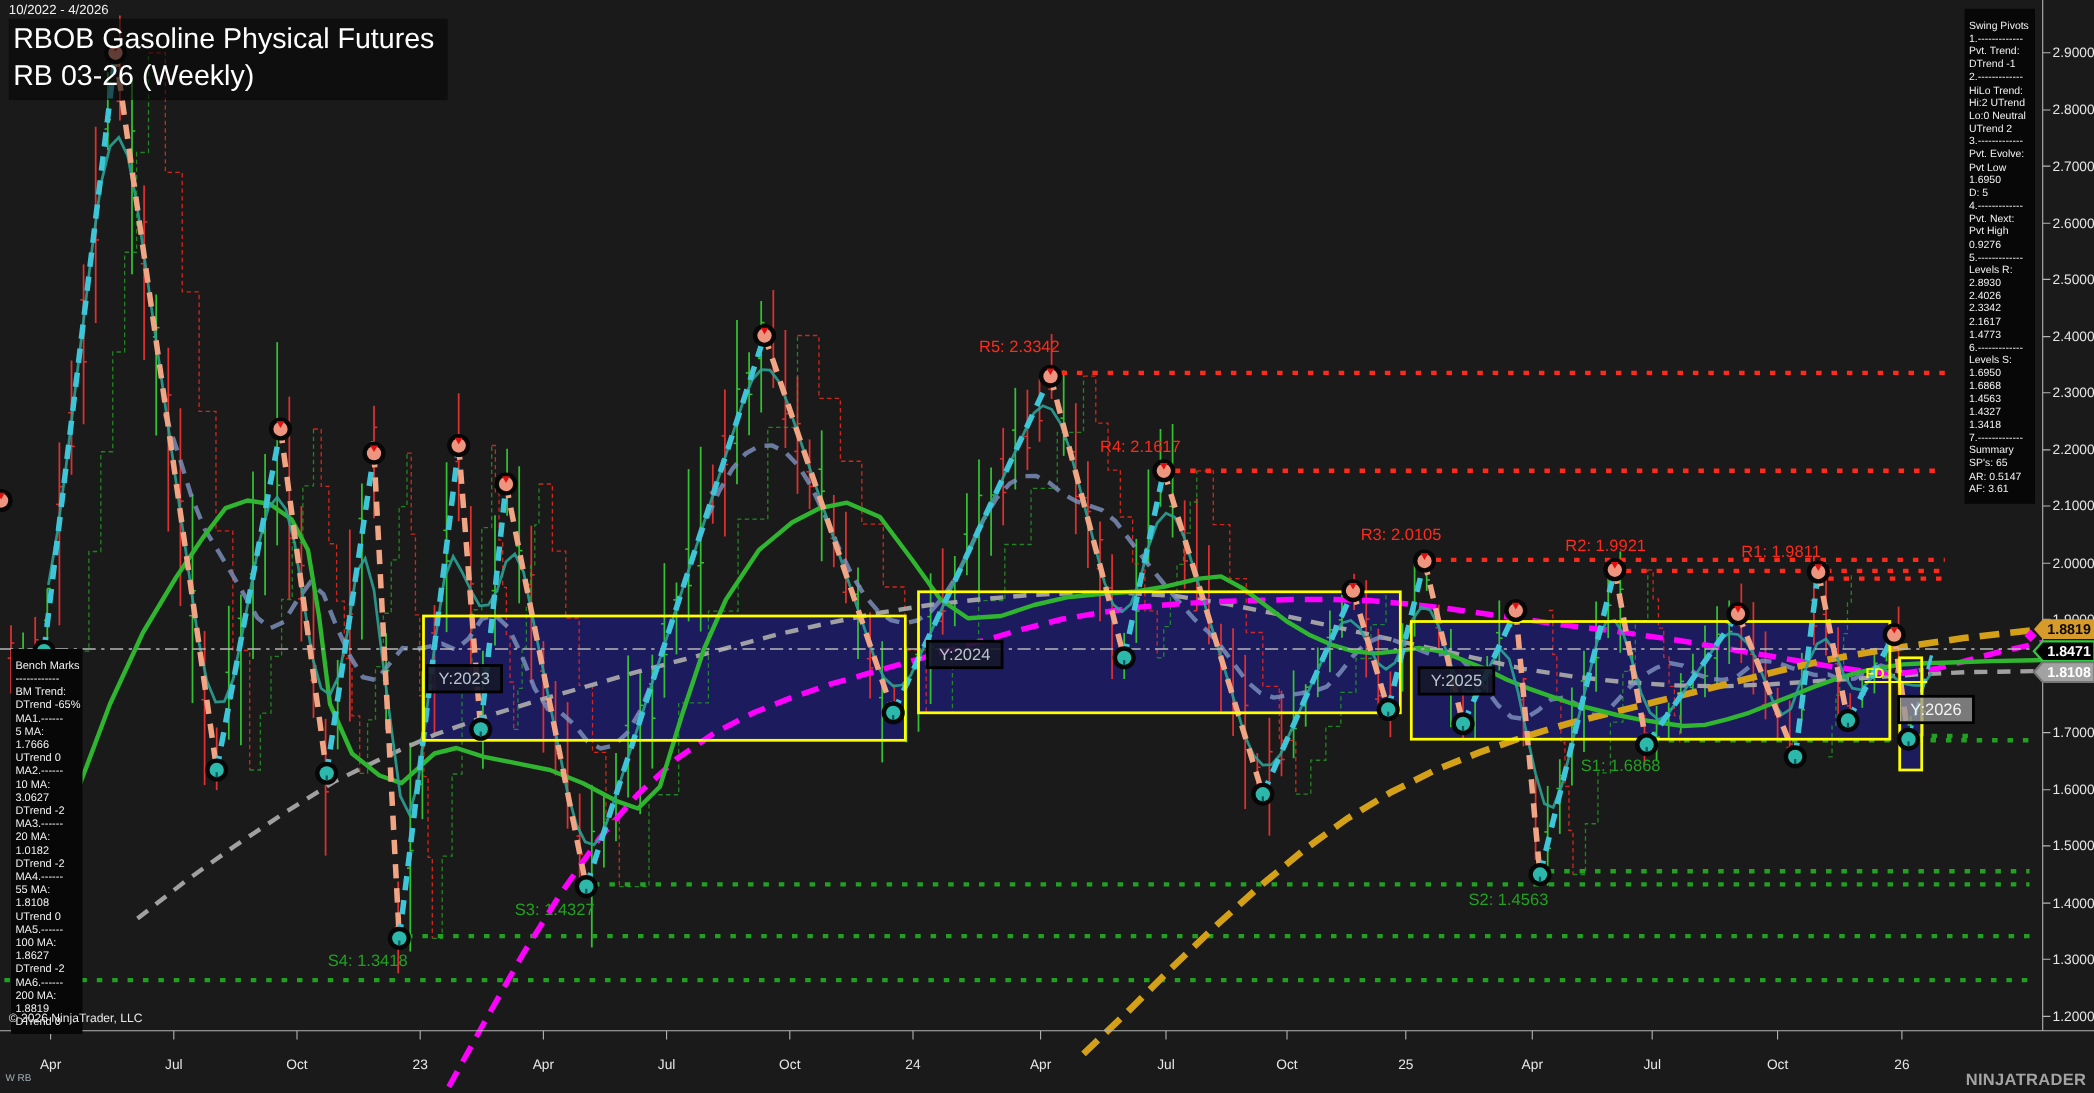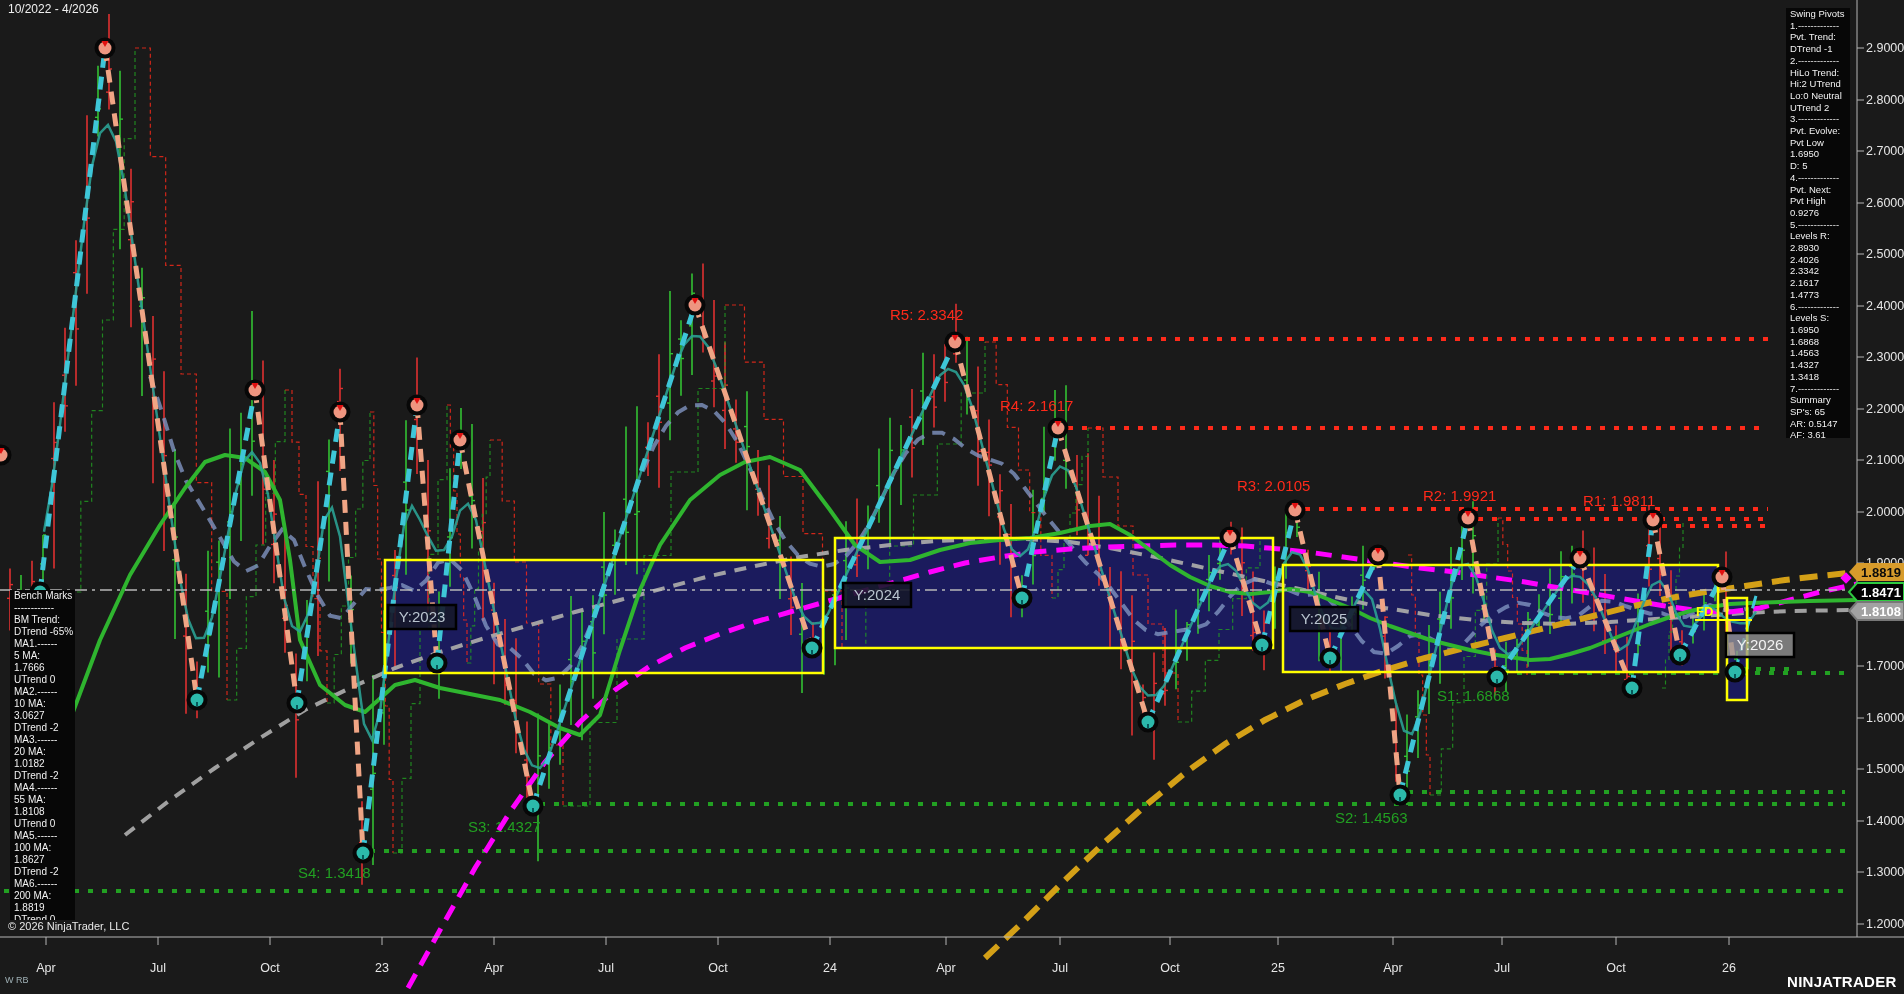--- a/index.html
+++ b/index.html
@@ -2,27 +2,27 @@
 <html><head>
 <meta charset="utf-8">
 <style>
   html,body{margin:0;padding:0;background:#181818;width:1904px;height:994px;overflow:hidden}
   #app{position:relative;width:1904px;height:994px;background:#1a1a1a;font-family:"Liberation Sans",sans-serif}
   #chart{position:absolute;left:0;top:0}
   svg text{font-family:"Liberation Sans",sans-serif}
   .daterange{position:absolute;left:8px;top:2px;font:12px/14px "Liberation Sans",sans-serif;color:#f0f0f0}
   .titlebox{position:absolute;left:8px;top:17px;background:rgba(8,8,8,0.62);color:#fff;
             font:26px/33px "Liberation Sans",sans-serif;padding:2px 12px 6px 4px;white-space:nowrap}
-  .panel{position:absolute;background:#070707;color:#f2f2f2;white-space:nowrap;overflow:hidden;padding:0 4px}
+  .panel{position:absolute;background:#070707;color:#f2f2f2;white-space:nowrap;overflow:hidden;padding:10px 4px}
   #swing-panel{left:1786px;top:8px;width:56px;height:430px;font:9.5px/11.7px "Liberation Sans",sans-serif}
   #bench-panel{left:10px;top:590px;width:57px;height:330px;font:10px/12px "Liberation Sans",sans-serif}
   .copyright{position:absolute;left:8px;top:920px;font:11px/13px "Liberation Sans",sans-serif;color:#e8e8e8}
   .seriestag{position:absolute;left:5px;top:975px;font:9px/11px "Liberation Sans",sans-serif;color:#9fb0b5}
   .brand{position:absolute;left:1787px;top:973px;font:bold 15px/17px "Liberation Sans",sans-serif;
-         color:#ffffff;letter-spacing:0.3px}
+         color:#a3a3a3;letter-spacing:0.3px}
 </style>
 </head>
 <body>
 
 <div id="app">
   <svg id="chart" width="1904" height="994">
       <rect x="385" y="560" width="438" height="113" fill="rgba(28,28,110,0.80)"></rect>
       <rect x="835" y="538" width="438" height="110" fill="rgba(28,28,110,0.80)"></rect>
       <rect x="1283" y="565" width="435" height="107" fill="rgba(28,28,110,0.80)"></rect>
       <rect x="1727" y="598" width="20" height="102" fill="rgba(28,28,110,0.80)"></rect>
@@ -770,20 +770,24 @@
       <text x="1729" y="972" fill="#e6e6e6" font-size="12.5" text-anchor="middle">26</text>
       <polygon points="1849,572 1857,563 1904,563 1904,581 1857,581" fill="#d79b2b" stroke="none" stroke-width="2"></polygon>
       <text x="1881" y="576.5" fill="#0b0b0b" font-size="13" font-weight="bold" text-anchor="middle">1.8819</text>
       <polygon points="1849,592 1857,583 1904,583 1904,601 1857,601" fill="#030303" stroke="#2ecc40" stroke-width="2"></polygon>
       <text x="1881" y="596.5" fill="#ffffff" font-size="13" font-weight="bold" text-anchor="middle">1.8471</text>
       <polygon points="1849,611 1857,602 1904,602 1904,620 1857,620" fill="#a2a2a2" stroke="#777777" stroke-width="2"></polygon>
       <text x="1881" y="615.5" fill="#ffffff" font-size="13" font-weight="bold" text-anchor="middle">1.8108</text>
       <rect x="1842" y="574" width="8" height="8" transform="rotate(45 1846 578)" fill="#ff00ff"></rect>
     </svg>
   <div class="daterange">10/2022 - 4/2026</div>
+  <div class="titlebox">
+    <div>RBOB Gasoline Physical Futures</div>
+    <div>RB 03-26 (Weekly)</div>
+  </div>
   <div id="swing-panel" class="panel">
       <div>Swing Pivots</div>
       <div>1.-------------</div>
       <div>Pvt. Trend:</div>
       <div>DTrend -1</div>
       <div>2.-------------</div>
       <div>HiLo Trend:</div>
       <div>Hi:2 UTrend</div>
       <div>Lo:0 Neutral</div>
       <div>UTrend 2</div>

